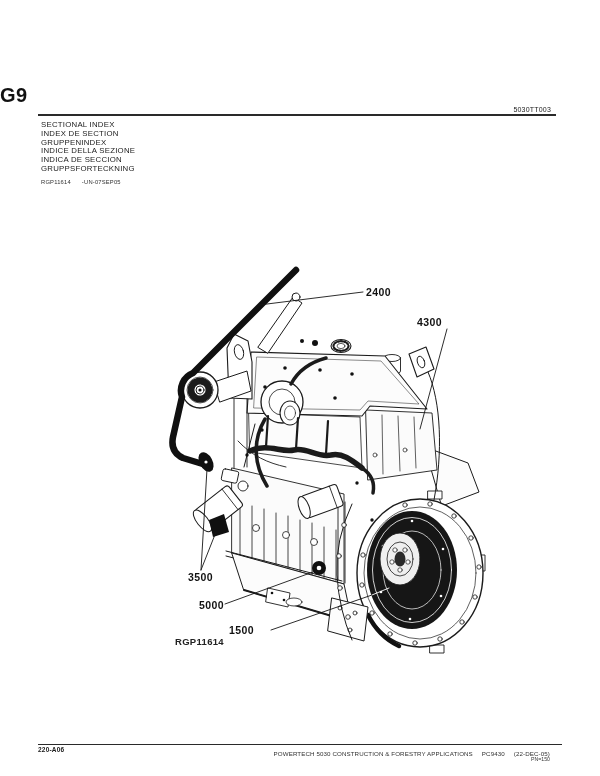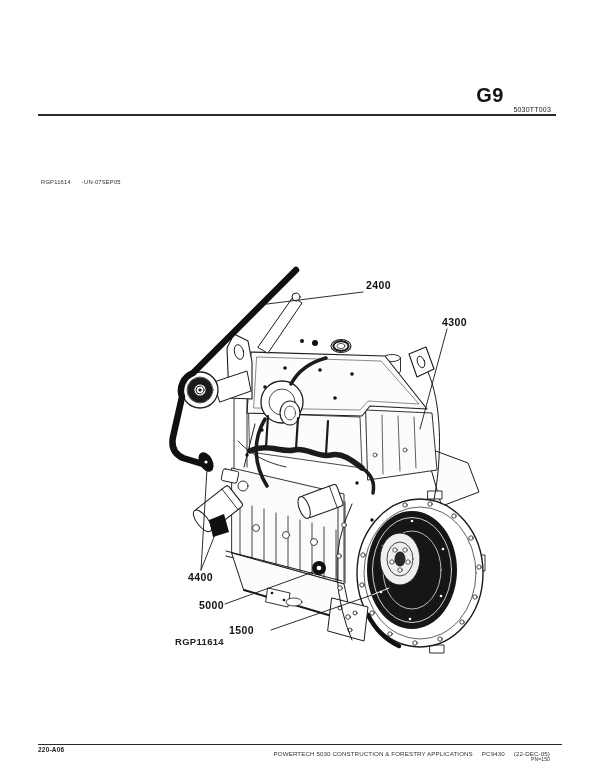--- a/index.html
+++ b/index.html
@@ -2,21 +2,21 @@
 <html><head>
 <meta charset="utf-8">
 <style>
   html,body{margin:0;padding:0;background:#888;}
   .page{
     position:relative;width:600px;height:776px;background:#fff;
     font-family:"Liberation Sans", sans-serif;color:#1a1a1a;overflow:hidden;
   }
   .abs{position:absolute;}
   .page-title{
-    top:84px;left:0;width:504px;text-align:right;
+    top:84px;left:0;width:504px;text-align:left;
     font-size:20px;font-weight:bold;letter-spacing:.5px;color:#111;
   }
   .top-rule{left:38px;top:114px;width:518px;height:1.5px;background:#2a2a2a;}
   .image-id{top:106px;right:49px;font-size:7px;letter-spacing:.2px;}
   .index-block{left:41px;top:121px;font-size:7.8px;line-height:8.75px;letter-spacing:.25px;white-space:nowrap;}
   .figref{left:41px;top:179px;font-size:5.8px;color:#333;letter-spacing:.2px;white-space:nowrap;}
   .figref .date{margin-left:11px;}
   .callout{font-size:10.5px;font-weight:bold;letter-spacing:.4px;color:#111;line-height:10px;white-space:nowrap;}
   .fig-caption{font-size:9.5px;font-weight:bold;letter-spacing:.3px;color:#222;line-height:9px;}
   .footer-rule{left:38px;top:743.5px;width:524px;height:1.3px;background:#2a2a2a;}
@@ -28,20 +28,28 @@
 </style>
 </head>
 <body>
 
 <div class="page">
 
   <div class="abs page-title">G9</div>
   <div class="abs image-id">5030TT003</div>
   <div class="abs top-rule"></div>
 
+  <div class="abs index-block">
+    <div>SECTIONAL INDEX</div>
+    <div>INDEX DE SECTION</div>
+    <div>GRUPPENINDEX</div>
+    <div>INDICE DELLA SEZIONE</div>
+    <div>INDICA DE SECCION</div>
+    <div>GRUPPSFORTECKNING</div>
+  </div>
   <div class="abs figref">
     <span>RGP11614</span><span class="date">-UN-07SEP05</span>
   </div>
 
   <svg width="600" height="776" viewBox="0 0 600 776">
     <g stroke="#1b1b1b" fill="none" stroke-width="1" stroke-linecap="round" stroke-linejoin="round">
 
       <g>
         <polygon points="425,447 468,463 479,492 442,506" fill="#fcfcfc" stroke-width="1"></polygon>
         <rect x="474" y="555" width="11" height="16" fill="#fff" stroke-width="0.9"></rect>
@@ -237,23 +245,23 @@
         <line x1="363" y1="292" x2="259" y2="305"></line>
         <line x1="447" y1="329" x2="420" y2="429"></line>
         <path d="M201,570 L207,469 M201,570 L216,532" fill="none"></path>
         <line x1="225" y1="604" x2="313" y2="572"></line>
         <line x1="271" y1="630" x2="372" y2="595"></line>
         <line x1="372" y1="595" x2="389" y2="588" stroke="#fff"></line>
       </g>
     </g>
   </svg>
 
-  <span class="abs callout" style="left:366px;top:280px">2400</span>
-  <span class="abs callout" style="left:442px;top:317px">4300</span>
-  <span class="abs callout" style="left:188px;top:572px">4400</span>
+  <span class="abs callout" style="left:366px;top:287px">2400</span>
+  <span class="abs callout" style="left:417px;top:317px">4300</span>
+  <span class="abs callout" style="left:188px;top:572px">3500</span>
   <span class="abs callout" style="left:199px;top:600px">5000</span>
   <span class="abs callout" style="left:229px;top:625px">1500</span>
   <span class="abs fig-caption" style="left:175px;top:637px">RGP11614</span>
 
   <div class="abs footer-rule"></div>
   <div class="abs page-code">220-A06</div>
   <div class="abs pub-line">
     <span>POWERTECH 5030 CONSTRUCTION &amp; FORESTRY APPLICATIONS</span><span class="gap">PC9430</span><span class="gap">(22-DEC-05)</span>
   </div>
   <div class="abs pn-line">PN=150</div>

